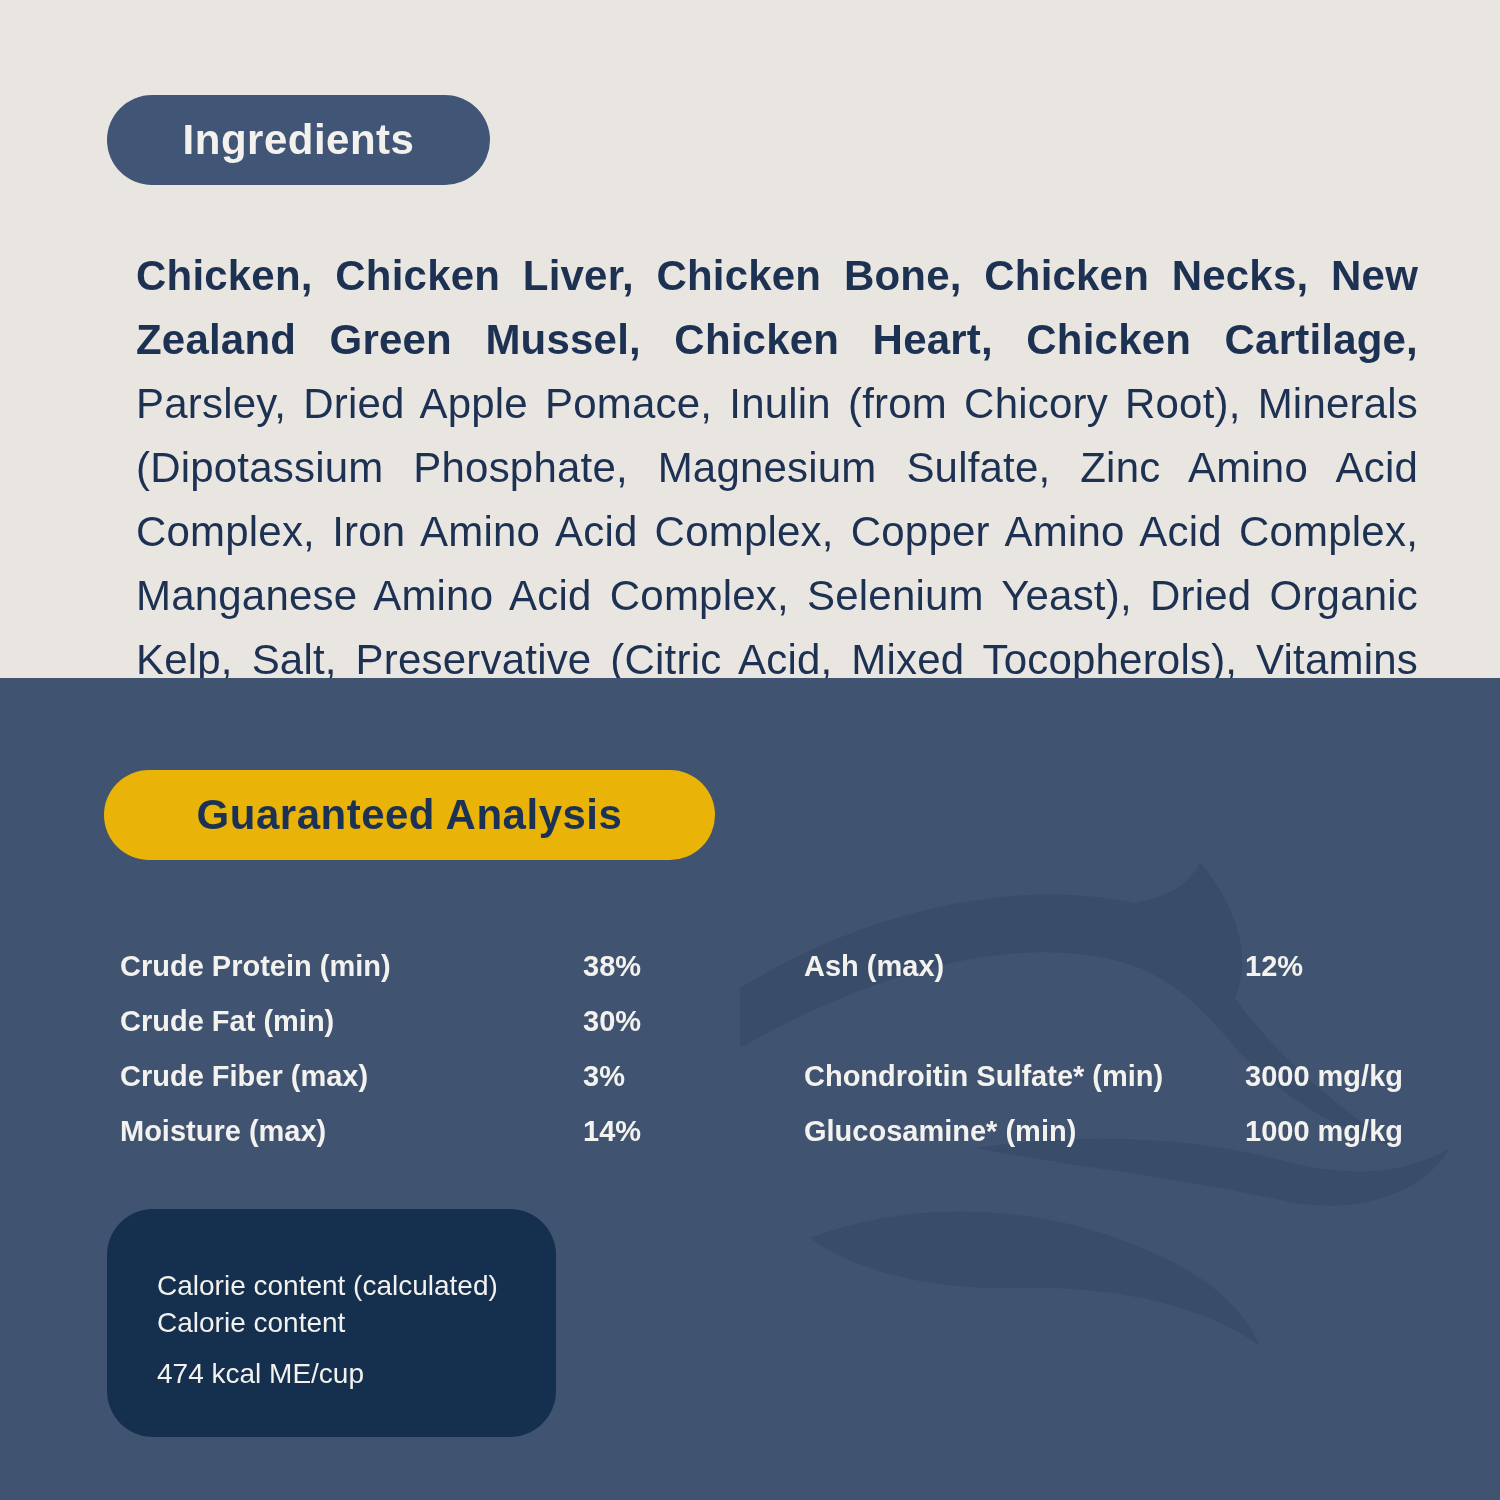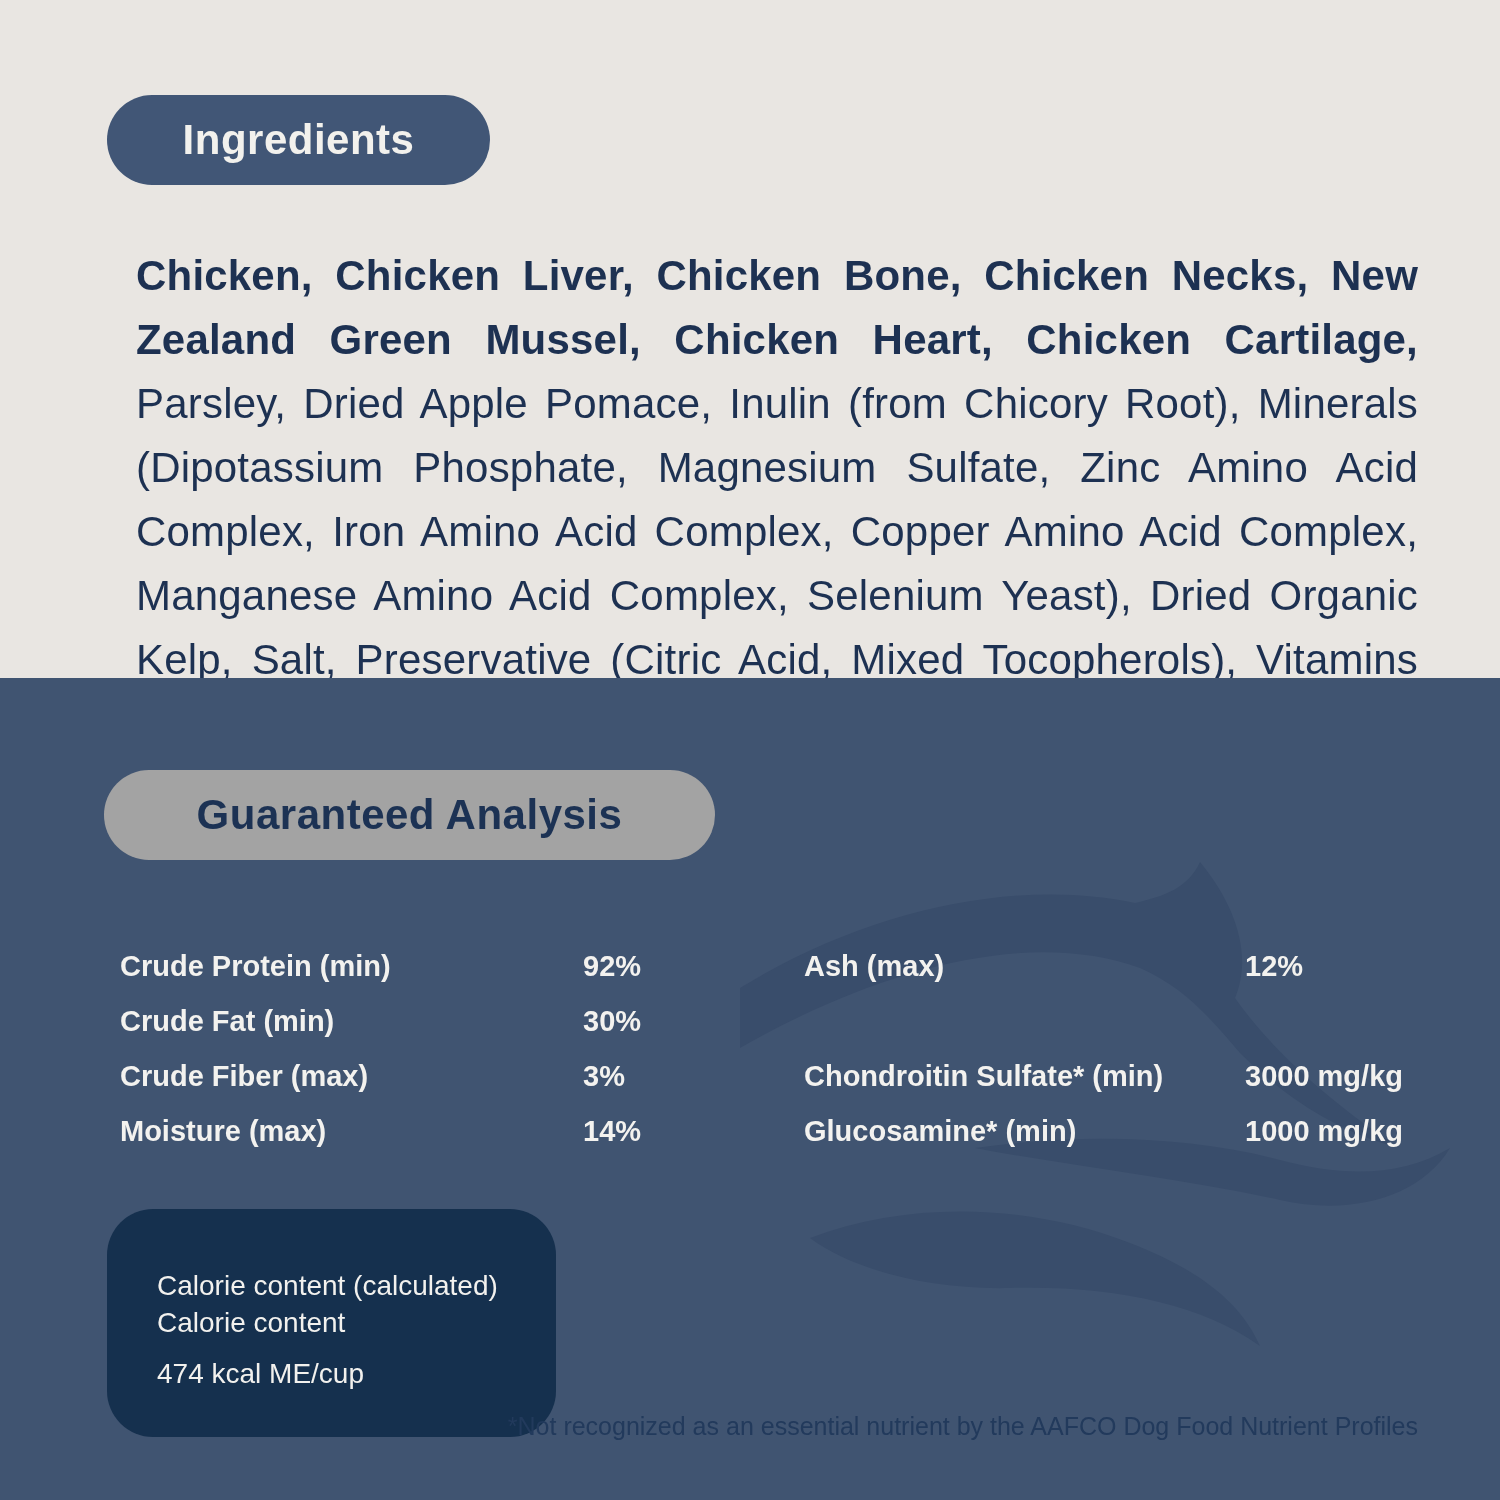--- a/index.html
+++ b/index.html
@@ -32,21 +32,21 @@
   }
   .pill-navy {
     left: 107px; top: 95px;
     width: 383px; height: 90px;
     background: #415676;
     color: #f2f1ed;
   }
   .pill-cream {
     left: 104px; top: 92px;
     width: 611px; height: 90px;
-    background: #a3a3a3;
+    background: #eab308;
     color: #1c3254;
   }
   .ingredients-text {
     position: absolute;
     left: 120px; top: 228px;
     width: 1282px;
     margin: 16px;
     font-size: 42px;
     line-height: 64px;
     text-align: justify;
@@ -134,21 +134,21 @@
       C 460 455, 370 437, 270 440
       C 185 442, 110 420, 70 390 Z"></path>
   </svg>
 
   <div class="pill pill-cream">
     <span>Guaranteed Analysis</span>
   </div>
 
   <div class="ga-row col-left row-0">
     <span class="ga-label">Crude Protein (min)</span>
-    <span class="ga-value">92%</span>
+    <span class="ga-value">38%</span>
   </div>
   <div class="ga-row col-left row-1">
     <span class="ga-label">Crude Fat (min)</span>
     <span class="ga-value">30%</span>
   </div>
   <div class="ga-row col-left row-2">
     <span class="ga-label">Crude Fiber (max)</span>
     <span class="ga-value">3%</span>
   </div>
   <div class="ga-row col-left row-3">
@@ -172,15 +172,14 @@
   <div class="calorie-box">
     <div class="cal-group1">
       <div>Calorie content (calculated)</div>
       <div>Calorie content</div>
     </div>
     <div class="cal-group2">
       <div>474 kcal ME/cup</div>
     </div>
   </div>
 
-  <div class="footnote">*Not recognized as an essential nutrient by the AAFCO Dog Food Nutrient Profiles</div>
 
 </div>
 
 </body></html>

